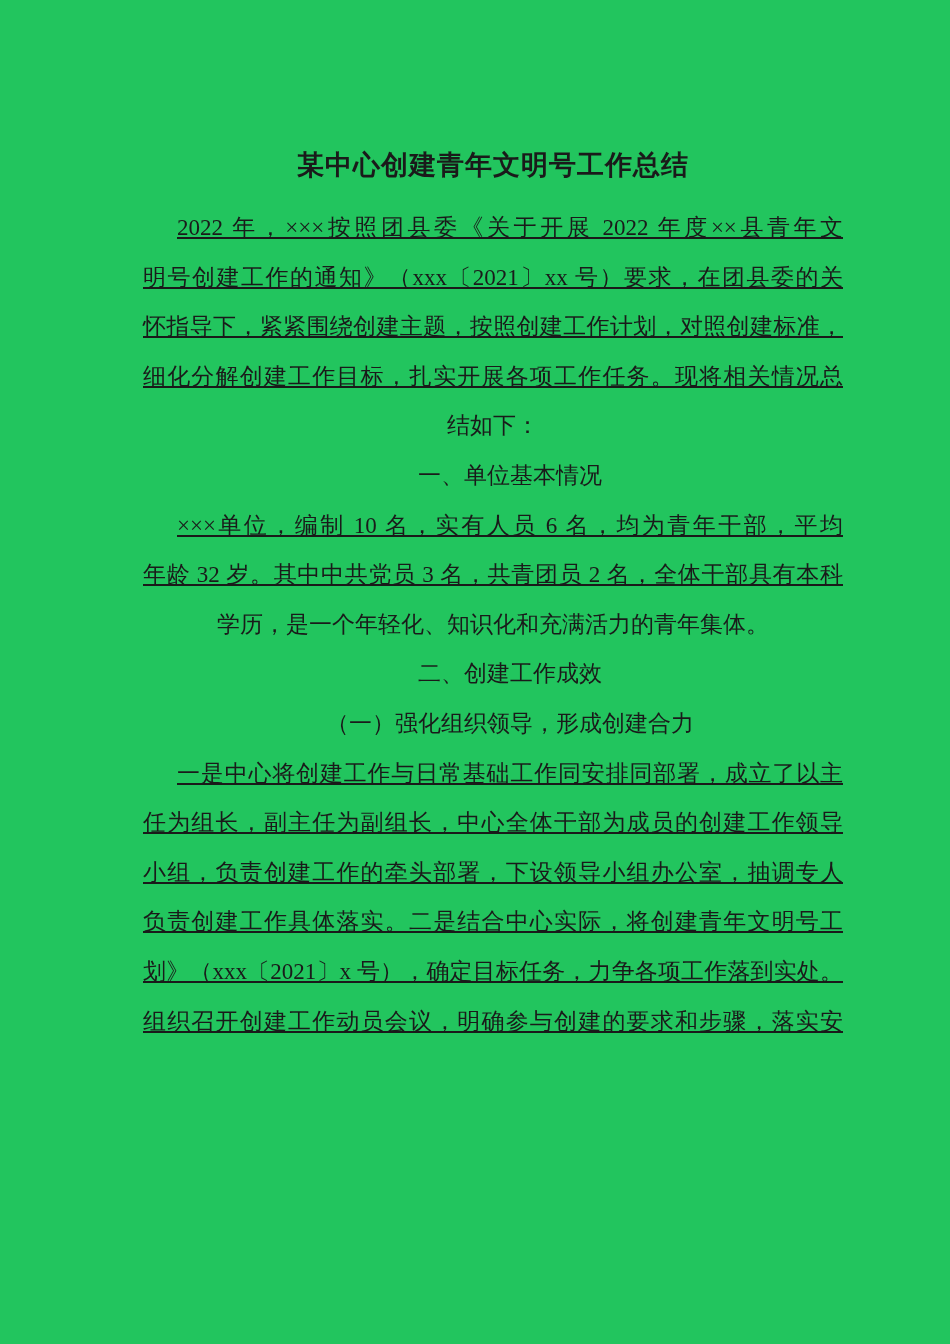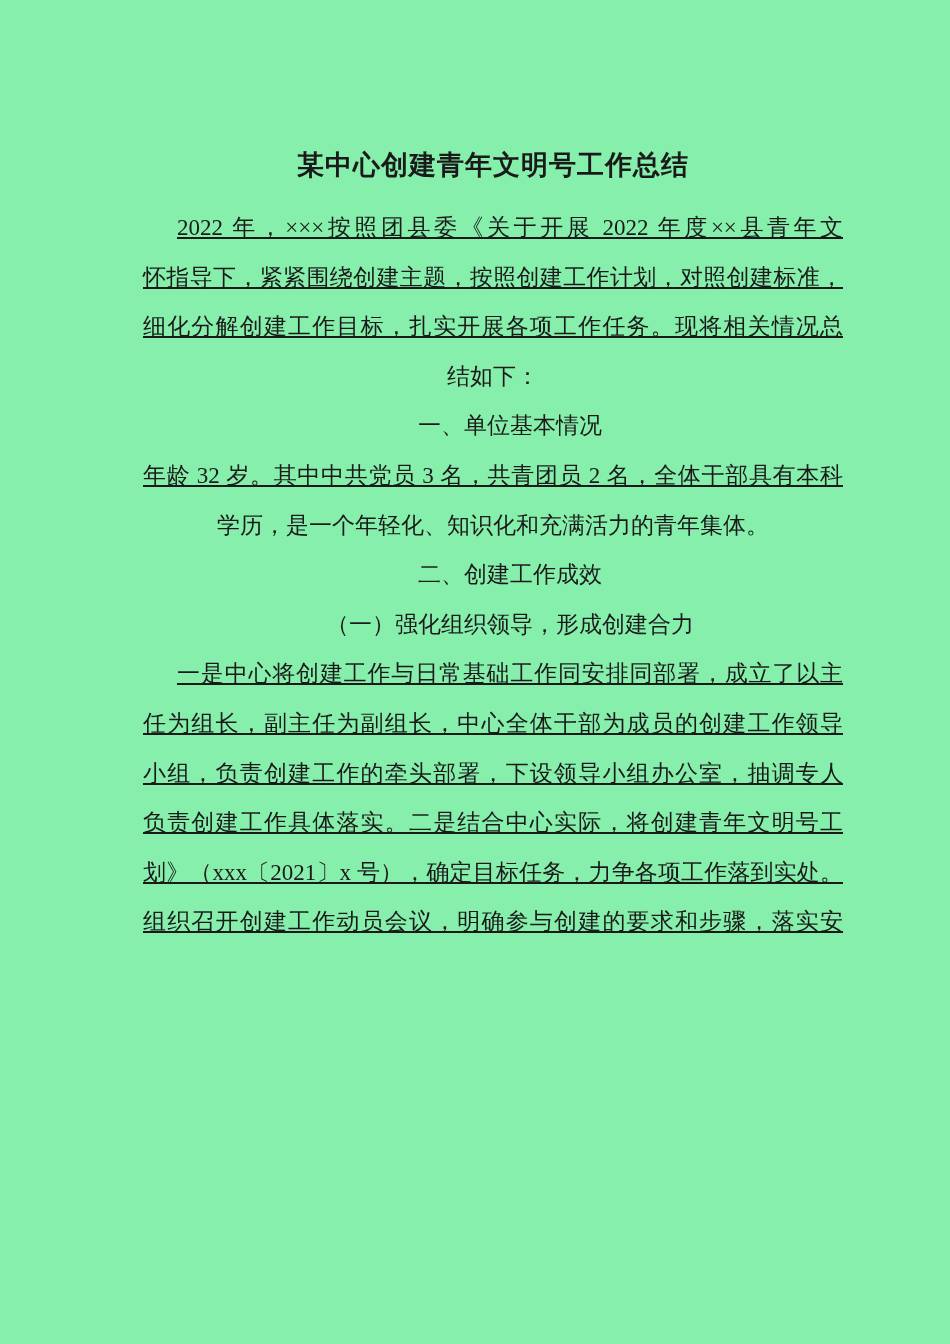--- a/index.html
+++ b/index.html
@@ -13,21 +13,21 @@
     position: relative;
     font-family: "Liberation Serif", "DejaVu Serif", serif;
     overflow: hidden;
   }
   .page {
     position: absolute;
     left: 0;
     top: 0;
     width: 950px;
     height: 1344px;
-    background: #86efac;
+    background: #22c55e;
   }
   .content {
     position: absolute;
     left: 143px;
     top: 140px;
     width: 700px;
     color: #1a1a1a;
   }
   .doc-title {
     margin: 0 0 13px 0;
@@ -56,24 +56,26 @@
   }
 </style>
 </head>
 <body>
 
 <div class="page">
   <div class="content">
     <h1 class="doc-title">某中心创建青年文明号工作总结</h1>
     <div id="doc-body">
         <div class="line indent just">2022 年，×××按照团县委《关于开展 2022 年度××县青年文</div>
+        <div class="line just">明号创建工作的通知》（xxx〔2021〕xx 号）要求，在团县委的关</div>
         <div class="line just">怀指导下，紧紧围绕创建主题，按照创建工作计划，对照创建标准，</div>
         <div class="line just">细化分解创建工作目标，扎实开展各项工作任务。现将相关情况总</div>
         <div class="line">结如下：</div>
         <div class="line indent">一、单位基本情况</div>
+        <div class="line indent just">×××单位，编制 10 名，实有人员 6 名，均为青年干部，平均</div>
         <div class="line just">年龄 32 岁。其中中共党员 3 名，共青团员 2 名，全体干部具有本科</div>
         <div class="line">学历，是一个年轻化、知识化和充满活力的青年集体。</div>
         <div class="line indent">二、创建工作成效</div>
         <div class="line indent">（一）强化组织领导，形成创建合力</div>
         <div class="line indent just">一是中心将创建工作与日常基础工作同安排同部署，成立了以主</div>
         <div class="line just">任为组长，副主任为副组长，中心全体干部为成员的创建工作领导</div>
         <div class="line just">小组，负责创建工作的牵头部署，下设领导小组办公室，抽调专人</div>
         <div class="line just">负责创建工作具体落实。二是结合中心实际，将创建青年文明号工</div>
         <div class="line just">划》（xxx〔2021〕x 号），确定目标任务，力争各项工作落到实处。</div>
         <div class="line just">组织召开创建工作动员会议，明确参与创建的要求和步骤，落实安</div>

